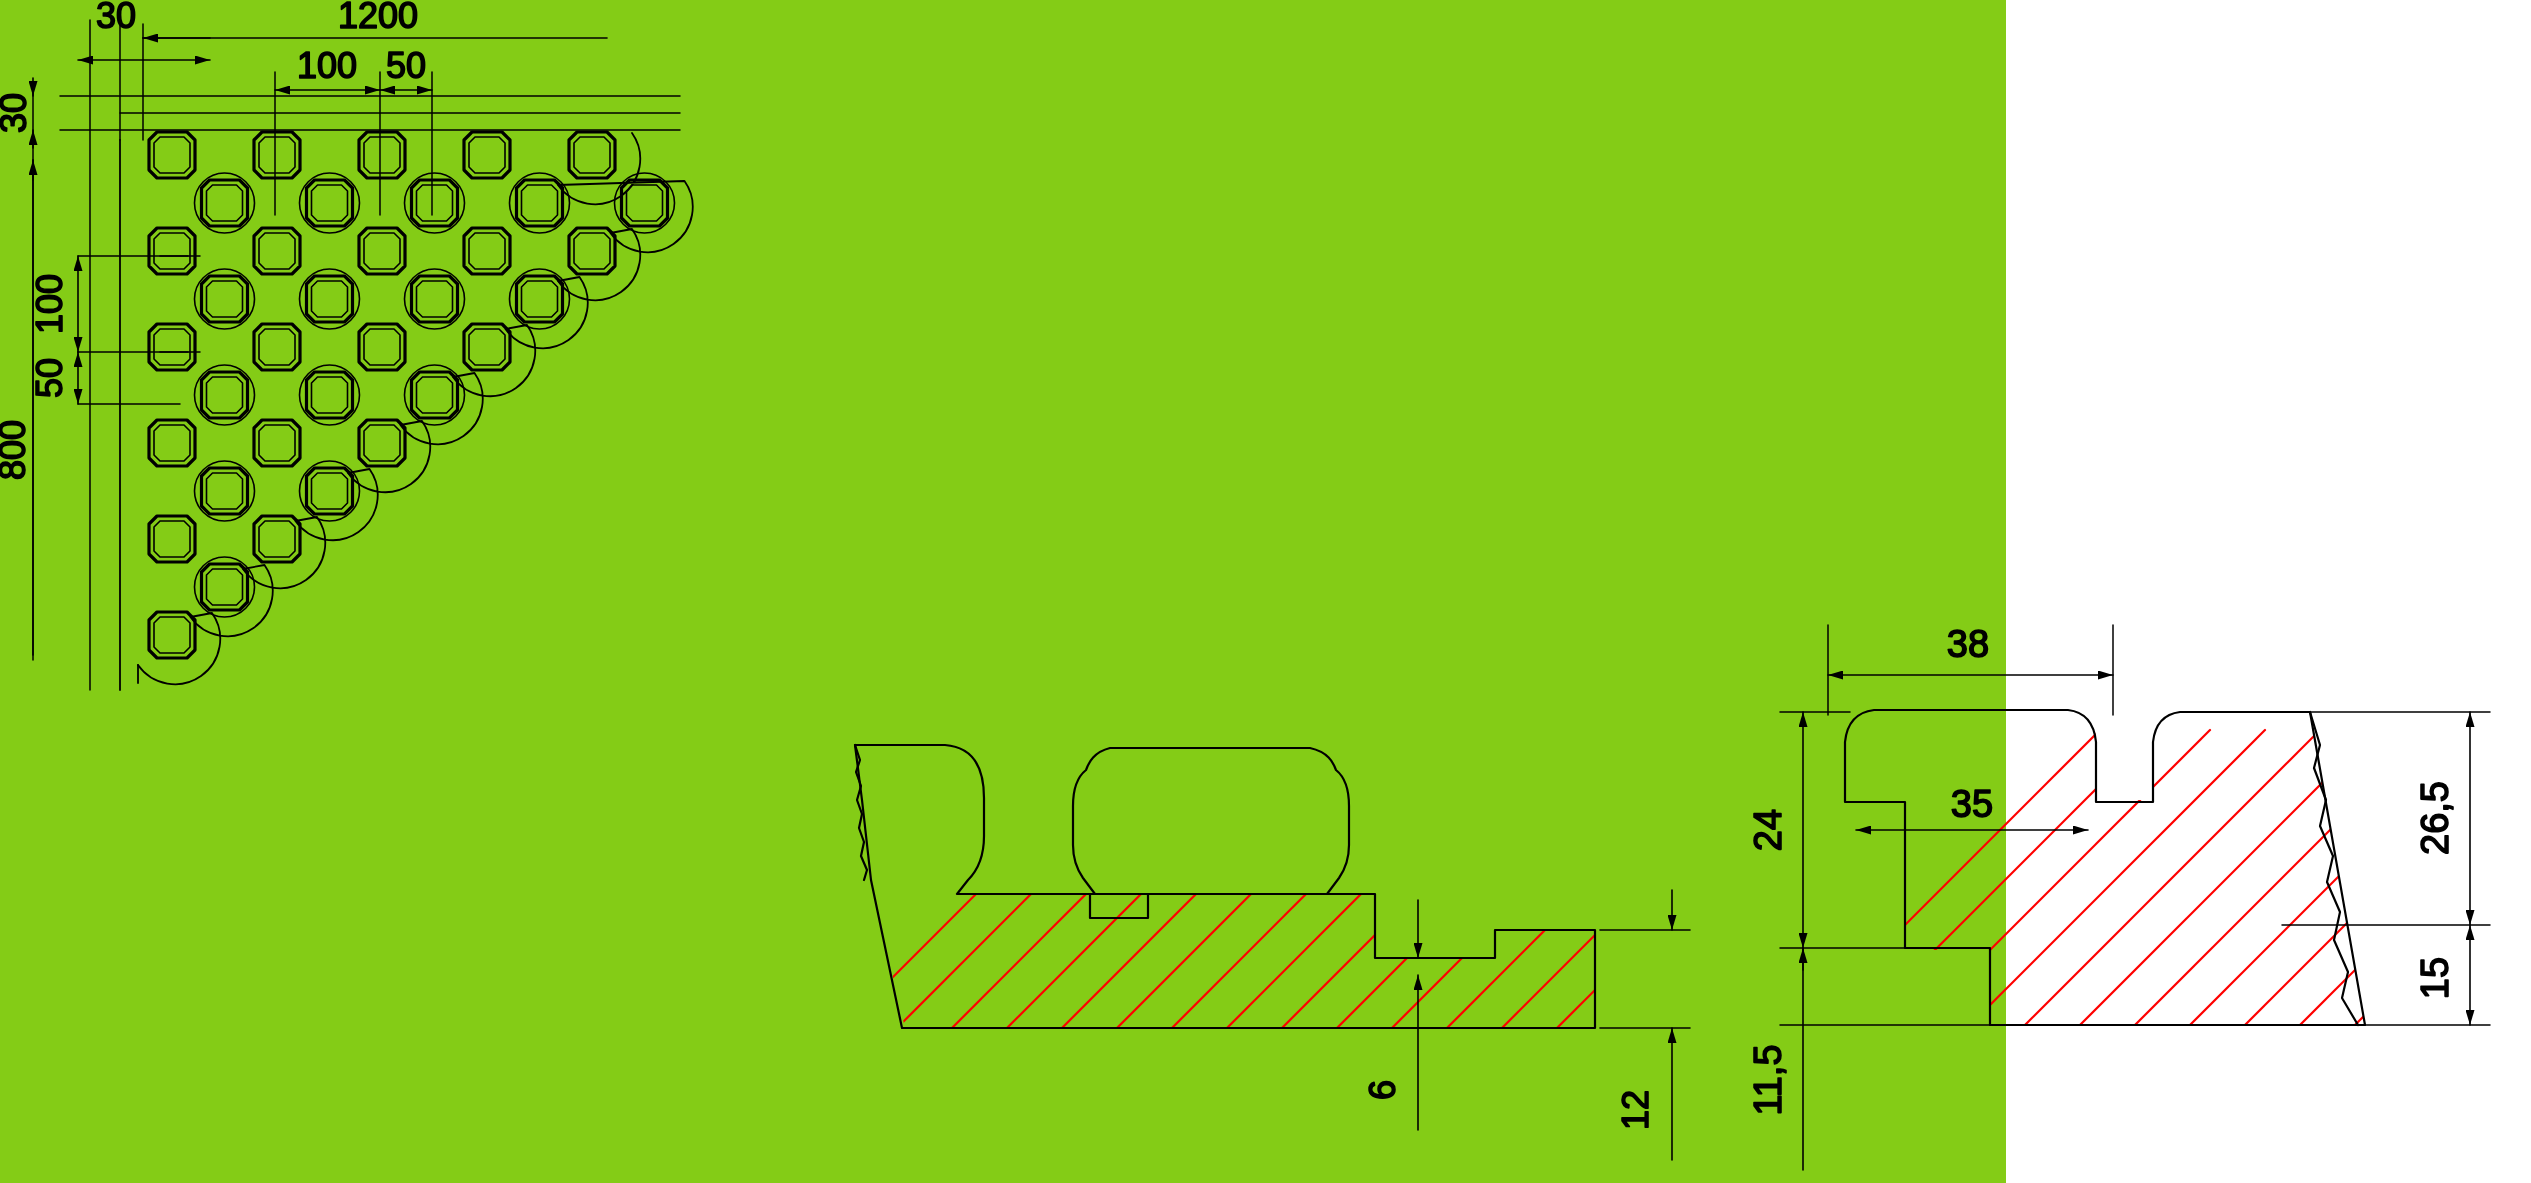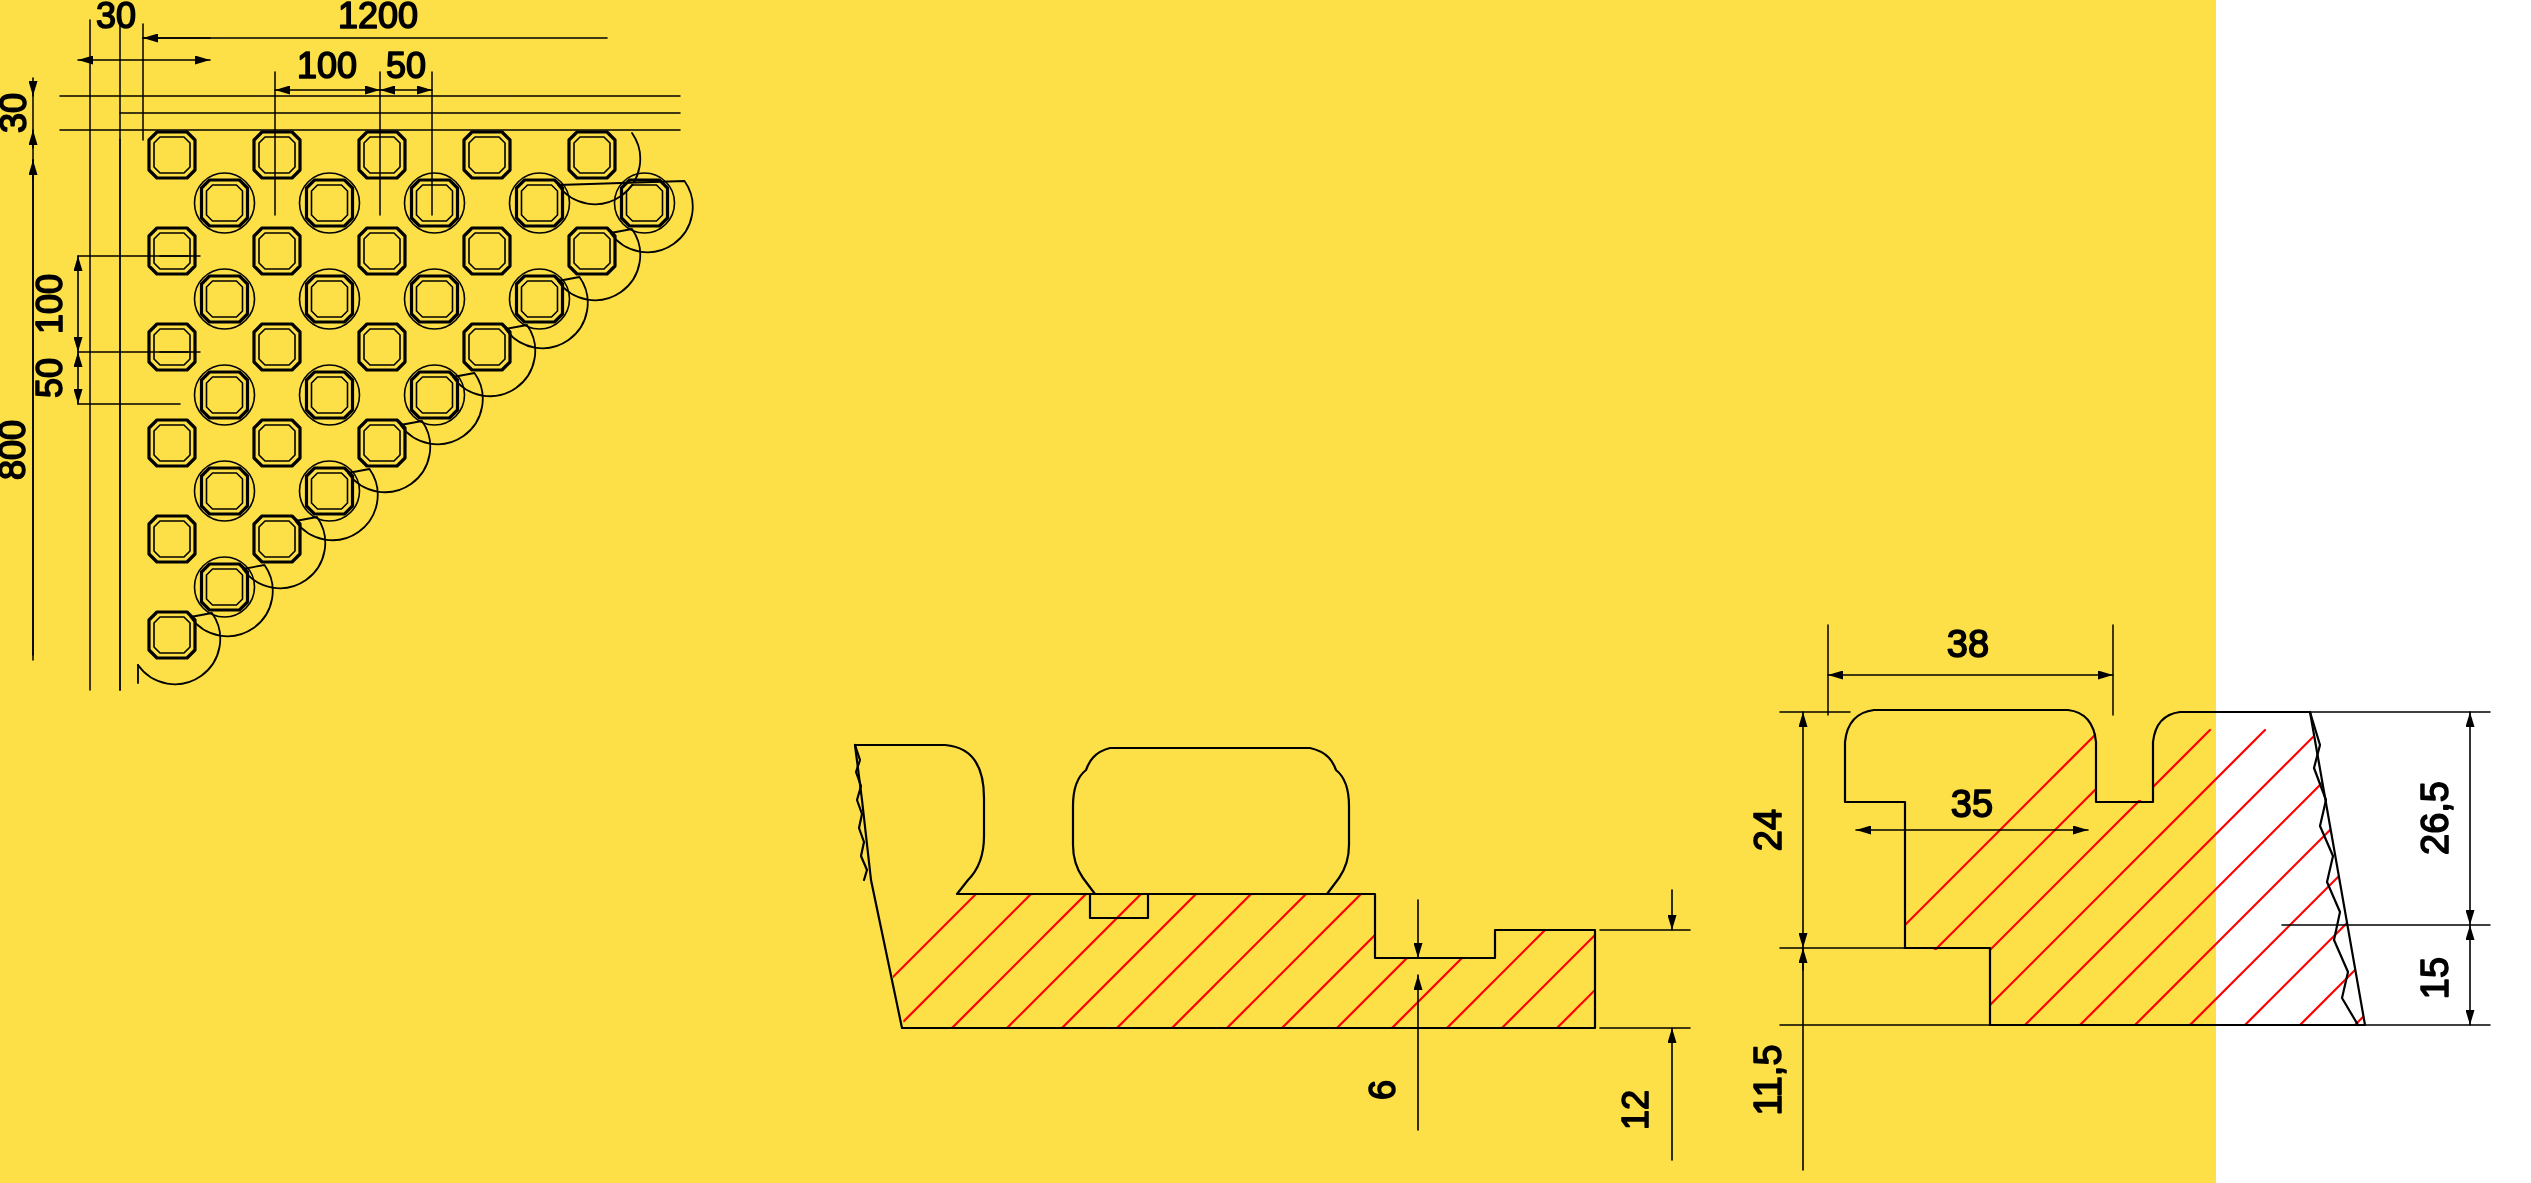--- a/index.html
+++ b/index.html
@@ -1,18 +1,18 @@
 <!DOCTYPE html>
 <html><head>
 <meta charset="utf-8">
 <style>
   html,body{margin:0;padding:0;background:#ffffff;}
   body{width:2531px;height:1183px;overflow:hidden;
        font-family:"Liberation Sans", sans-serif;}
-  #sheet{position:relative;width:2216px;height:1183px;background:#fde047;}
+  #sheet{position:relative;width:2006px;height:1183px;background:#84cc16;}
   svg{display:block;}
   .dimtext{font-family:"Liberation Sans", sans-serif;fill:#000;}
 </style>
 </head>
 <body>
 
 <div id="sheet">
 <svg width="2531" height="1183" viewBox="0 0 2531 1183" xmlns="http://www.w3.org/2000/svg">
 
   <defs>

